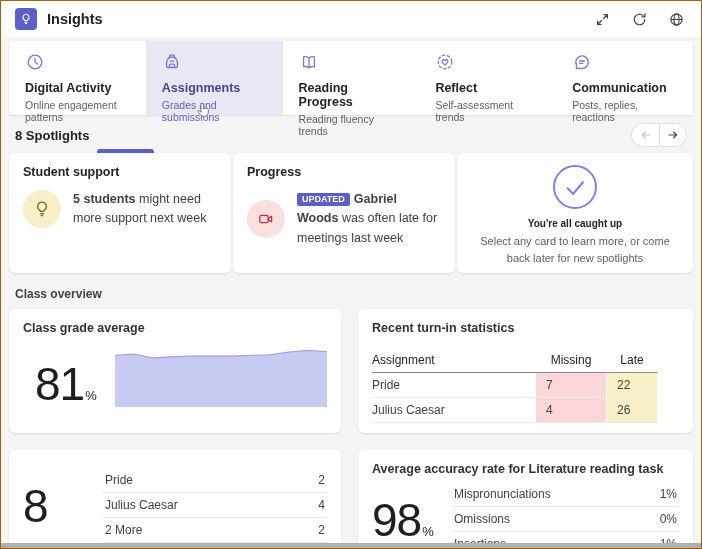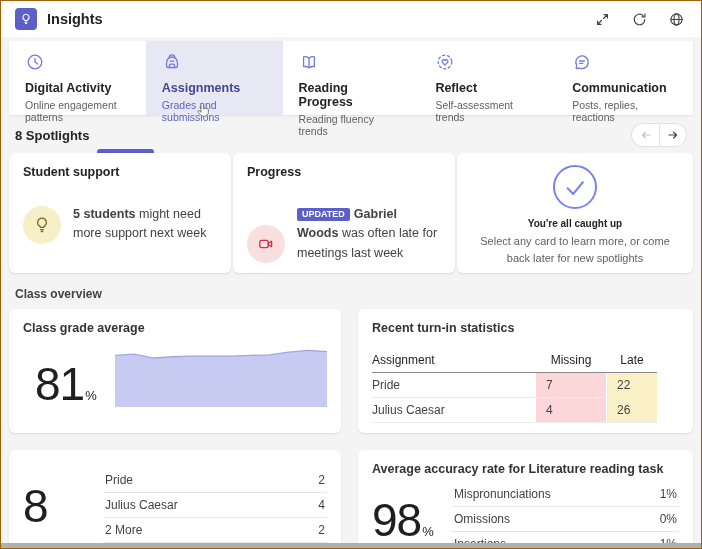--- a/index.html
+++ b/index.html
@@ -35,21 +35,21 @@
   .pager { margin-left: auto; display: flex; }
   .pg { width: 28px; height: 24px; background: #fff; border: 1px solid #e1e1e1; color: #424242;
     display: flex; align-items: center; justify-content: center; cursor: pointer; padding: 0; }
   .pg.prev { border-radius: 12px 0 0 12px; color: #c6c6c6; border-right: none; }
   .pg.next { border-radius: 0 12px 12px 0; }
   
   .sp-cards { display: flex; gap: 2px; margin: 0 8px; }
   .sp-card { flex: 1; background: #fff; border-radius: 6px; box-shadow: 0 1px 2px rgba(0,0,0,.1);
     height: 120px; padding: 12px 14px; }
   .sp-card-title { font-size: 12.5px; font-weight: 700; }
-  .sp-body { display: flex; gap: 12px; margin-top: 26px; align-items: flex-end; }
+  .sp-body { display: flex; gap: 12px; margin-top: 11px; align-items: center; }
   .sp-circle { width: 38px; height: 38px; border-radius: 50%; flex: none;
     display: flex; align-items: center; justify-content: center; }
   .sp-circle.yellow { background: var(--support-icon-bg,#f7efc7); color: #7d6b1f; }
   .sp-circle.pink { background: var(--meetings-icon-bg,#fadfdf); color: #c4314b; }
   .sp-text { font-size: 12.5px; line-height: 1.55; color: #424242; }
   .updated-badge { background: var(--accent,#5b5fc7); color: #fff; font-size: 9px; font-weight: 700;
     padding: 1px 5px 2px; border-radius: 2px; margin-right: 4px; position: relative; top: -1px; }
   .caught { text-align: center; }
   .check-circle { width: 44px; height: 44px; border: 2.5px solid var(--caught-up-accent,#7b83eb);
     border-radius: 50%; margin: 0 auto 9px; display: flex; align-items: center; justify-content: center;

